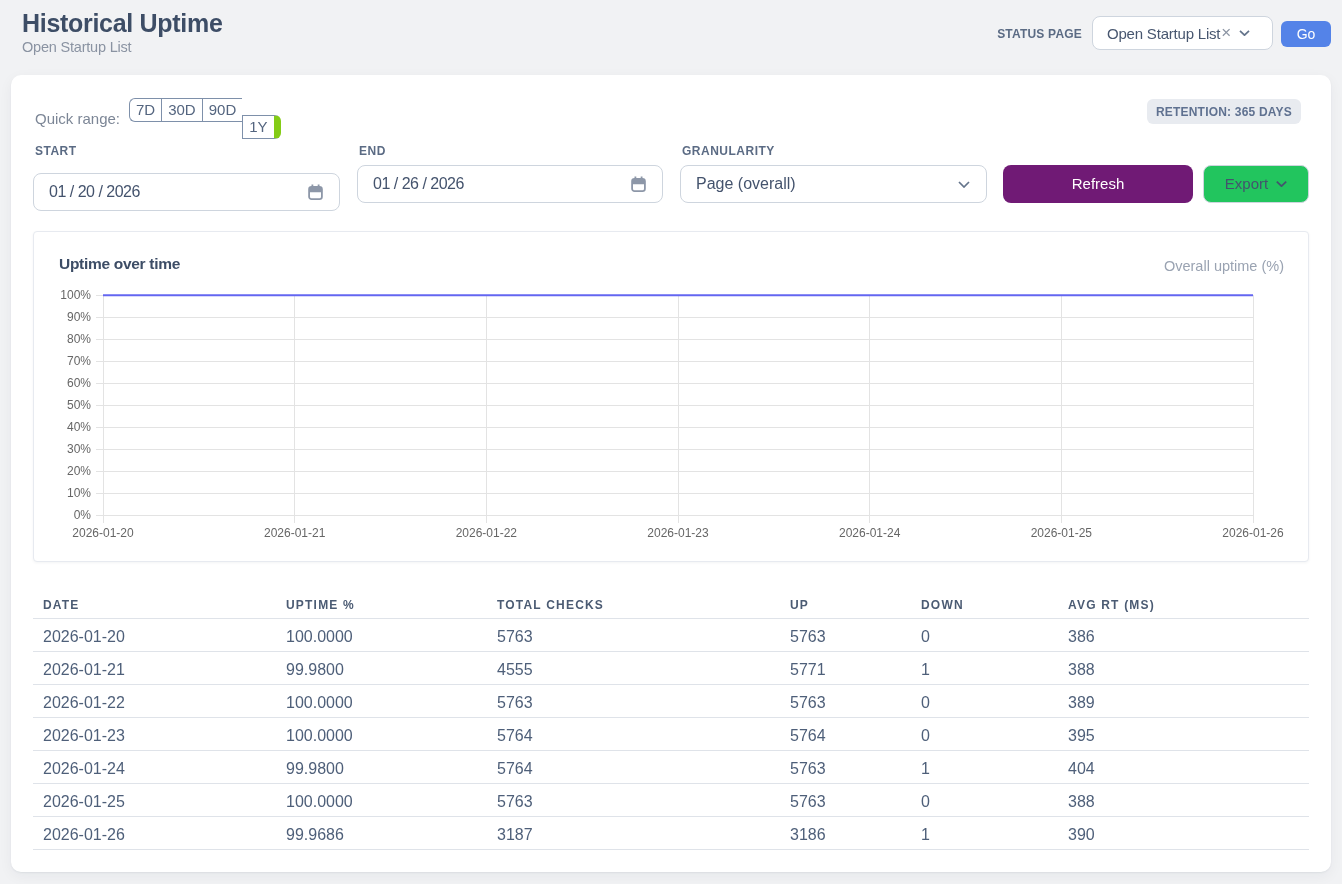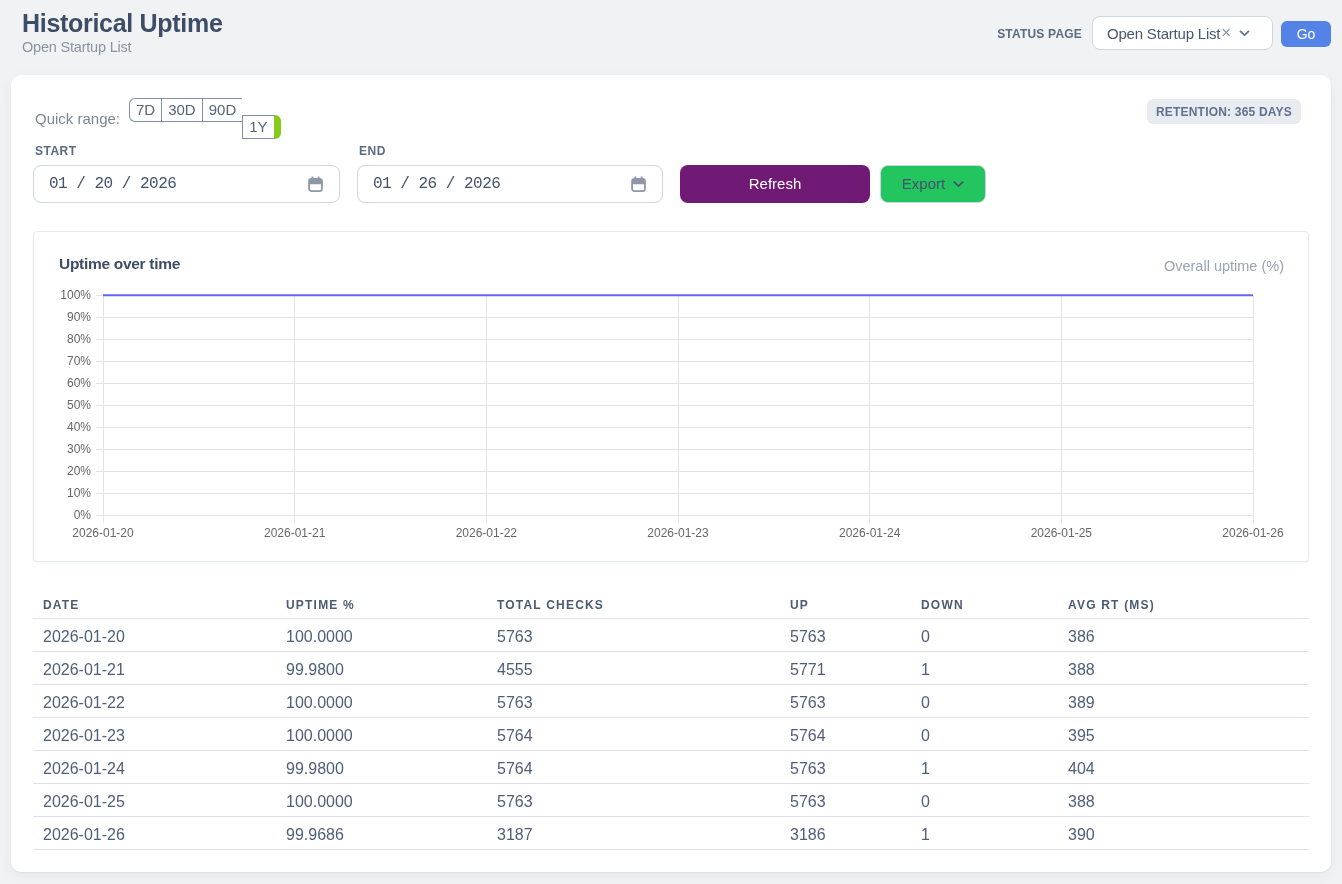--- a/index.html
+++ b/index.html
@@ -31,28 +31,28 @@
   .btngroup button { font-family:inherit; font-size:15px; color:#54657f; background:#fff;
     border:1px solid #7e90aa; border-right:none; padding:0 6px; height:24.5px; }
   .btngroup button:first-child { border-radius:6px 0 0 6px; }
   .btngroup button:last-child { border-radius:0 6px 6px 0; border-right:7px solid #84cc16;margin-top:17px; }
   .badge { position:absolute; right:30px; top:24px; height:25px; background:#e8ebf0; border-radius:6px;
     display:flex; align-items:center; padding:0 9px; font-size:12px; font-weight:700; color:#5f7190; letter-spacing:0.2px; }
 
   .filters { position:absolute; left:22px; top:69px; width:1276px; display:flex; }
   .f-field { display:flex; flex-direction:column; }
   .f-label { font-size:12px; font-weight:600; color:#5b6b84; letter-spacing:0.5px; line-height:14px; margin:0 0 7px 2px; }
-  .f-w1 { width:307px; margin-right:17px; }
+  .f-w1 { width:307px; margin-right:17px;gap:8px; }
   .f-w2 { width:306px; margin-right:17px; }
   .f-w3 { width:307px; margin-right:16px; }
   .dateinput, .sel {
     position:relative; height:37.5px; border:1px solid #ced5de; border-radius:8px; background:#fff;
     display:flex; align-items:center; padding:0 0 0 15px; color:#44536d; font-size:16px; width:100%;
   }
-  .dateinput span { letter-spacing:-0.5px;font-family:Liberation Mono, monospace; }
+  .dateinput span { letter-spacing:-0.5px; }
   .dateinput svg, .sel svg { position:absolute; right:16px; top:50%; }
   .dateinput svg { margin-top:-8px; }
   .sel svg { margin-top:-3px; }
   .refresh { width:190px; height:37.5px; margin-top:21px; background:#701a75; border:none; border-radius:8px;
     color:#fff; font-size:15px; font-family:inherit; margin-right:10px; }
   .export { width:106px; height:37.5px; margin-top:21px; background:#22c55e; border:1px solid #ced5de; border-radius:8px;
     color:#44536d; font-size:15px; font-family:inherit;
     display:flex; align-items:center; justify-content:center; }
   .export svg { margin-left:8px; }
 
@@ -110,20 +110,29 @@
         </div>
       </div>
       <div class="f-field f-w2">
         <span class="f-label">END</span>
         <div class="dateinput">
           <span>01 / 26 / 2026</span>
           <svg width="15" height="16" viewBox="0 0 15 16">
             <path d="M4.4 0.6v3M10.6 0.6v3" stroke="#8d97a8" stroke-width="1.8" fill="none"></path>
             <rect x="1.1" y="2.9" width="12.8" height="12.2" rx="2.4" fill="none" stroke="#8d97a8" stroke-width="1.8"></rect>
             <path d="M1.1 8.3v-3 a2.4 2.4 0 0 1 2.4-2.4 h8.2 a2.4 2.4 0 0 1 2.4 2.4 v3 z" fill="#8d97a8"></path>
+          </svg>
+        </div>
+      </div>
+      <div class="f-field f-w3">
+        <span class="f-label">GRANULARITY</span>
+        <div class="sel">
+          <span>Page (overall)</span>
+          <svg width="12" height="7" viewBox="0 0 12 7">
+            <path d="M1 1l5 5 5-5" fill="none" stroke="#64748b" stroke-width="1.7"></path>
           </svg>
         </div>
       </div>
       <button class="refresh">Refresh</button>
       <button class="export">Export
         <svg width="11" height="6" viewBox="0 0 11 6">
           <path d="M0.8 0.6l4.7 4.6 4.7-4.6" fill="none" stroke="#44536d" stroke-width="1.7"></path>
         </svg>
       </button>
     </div>

